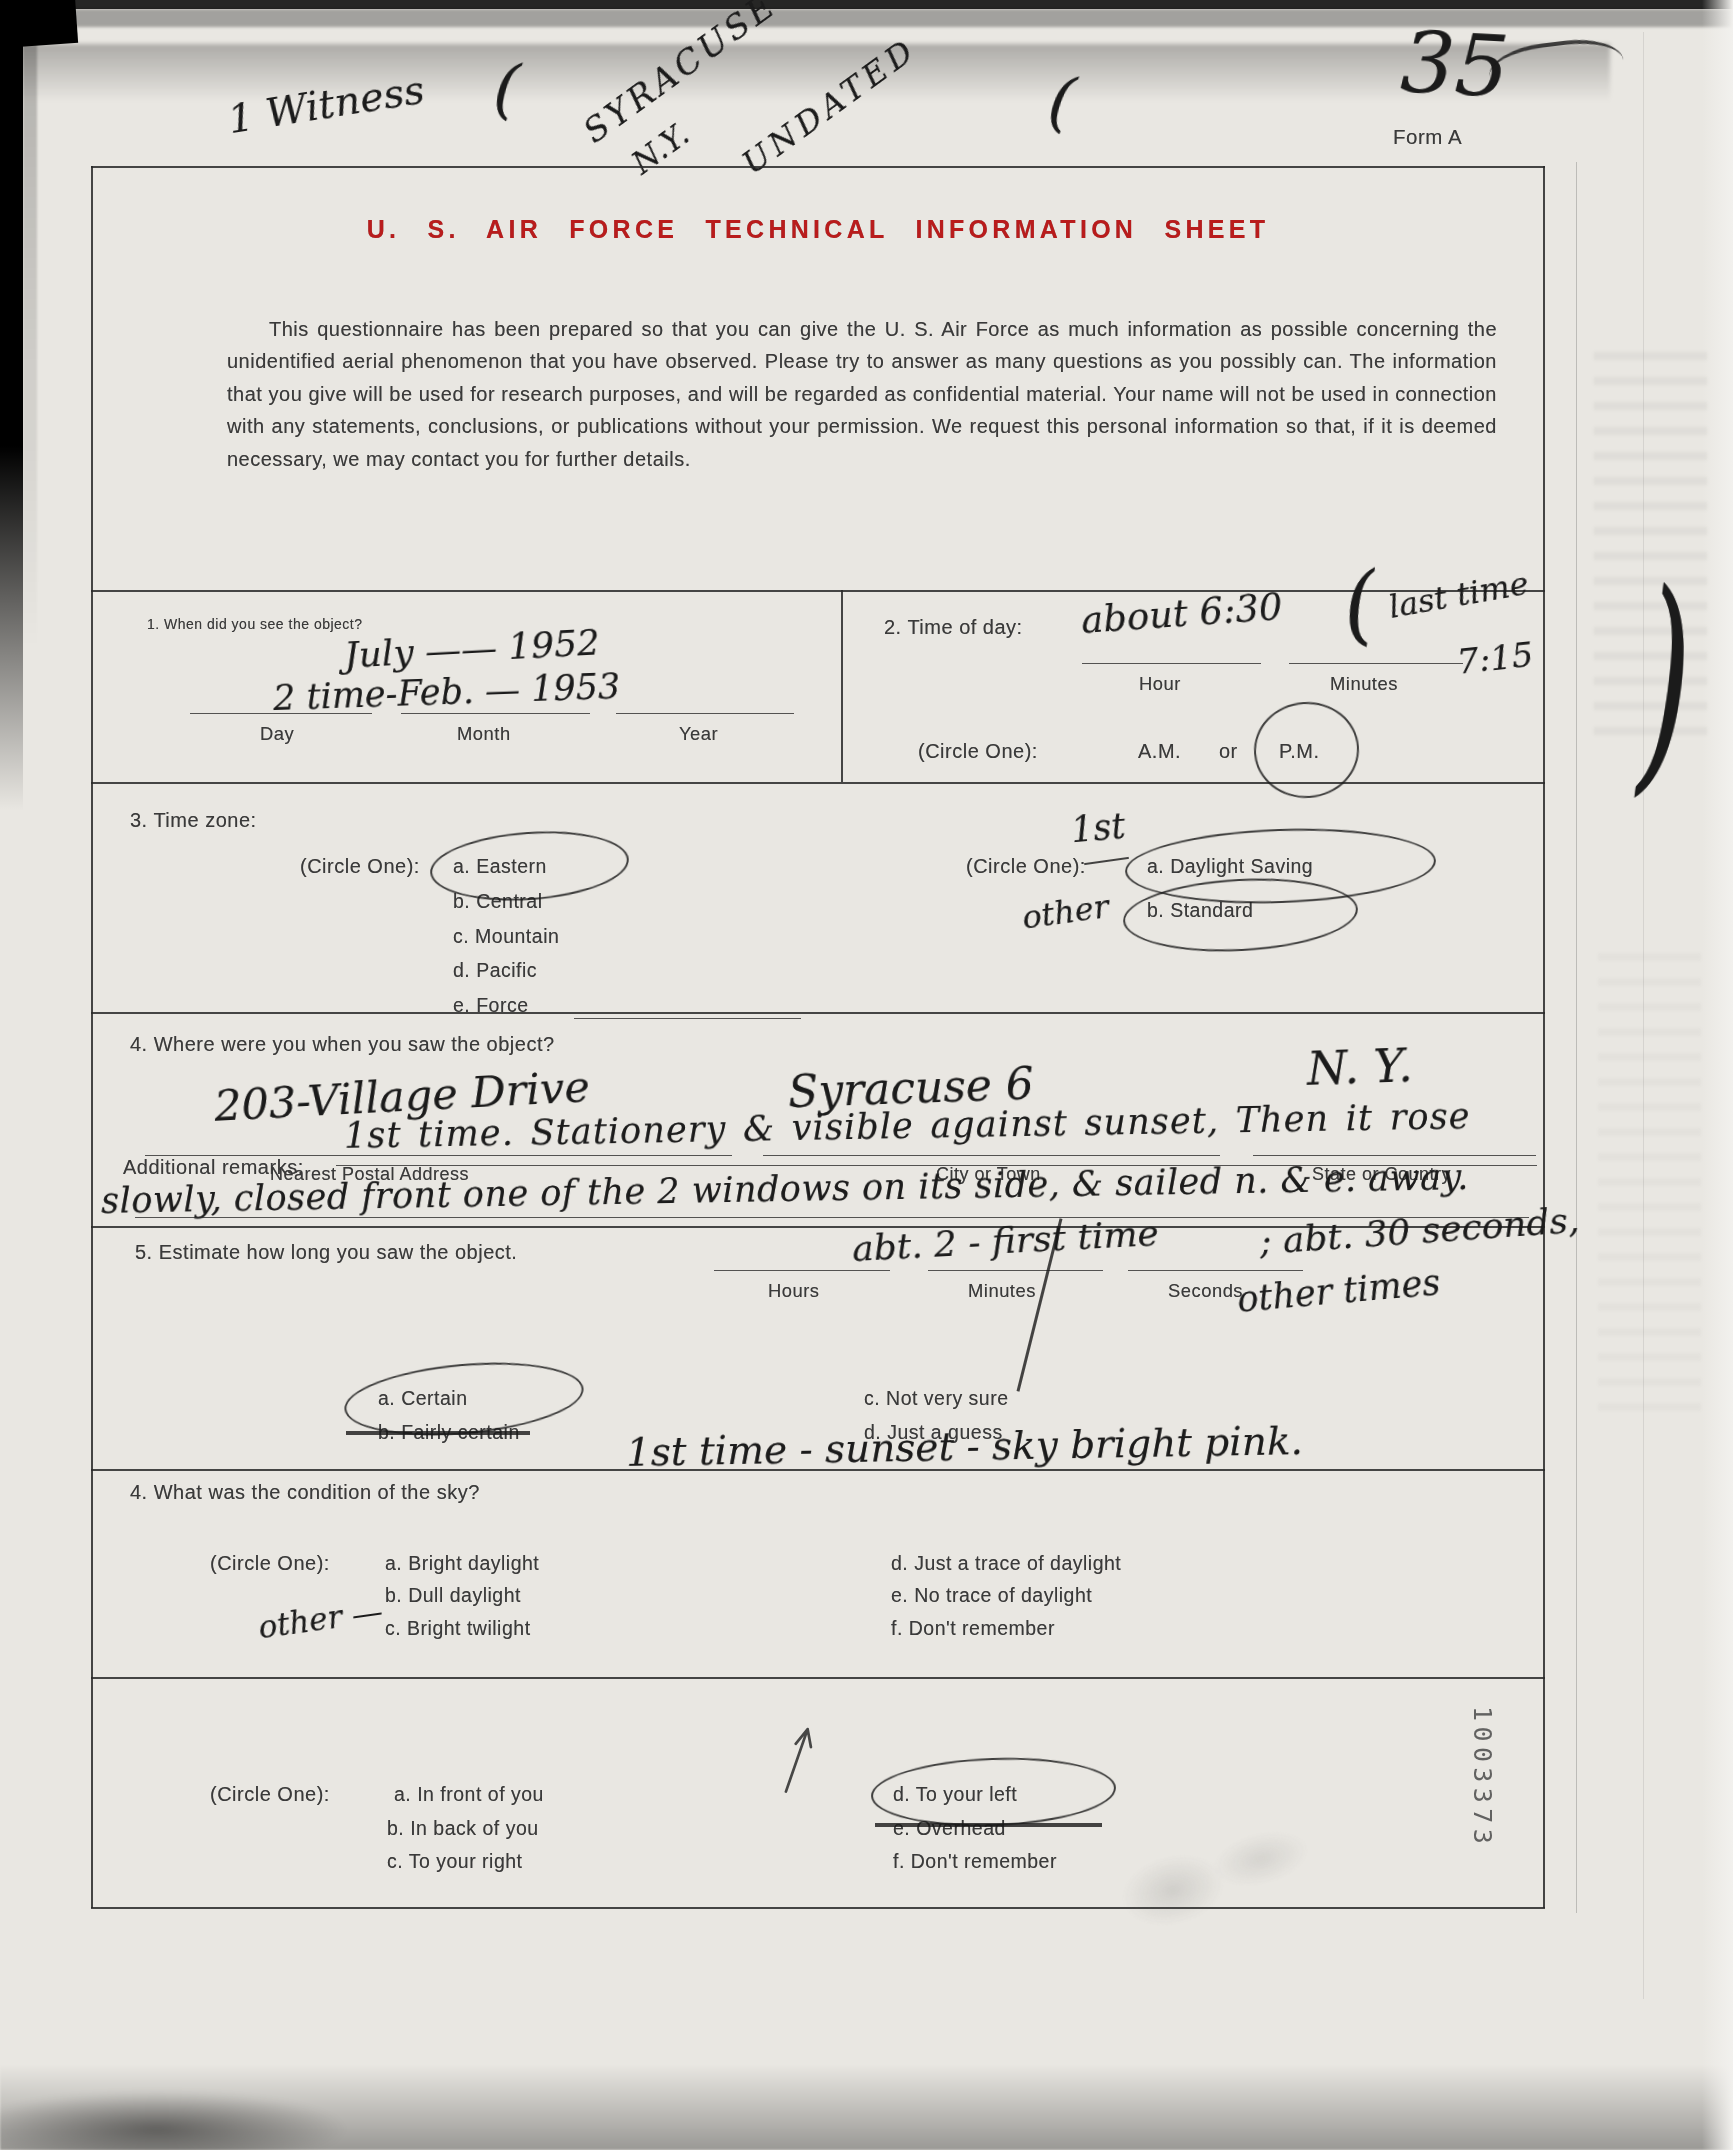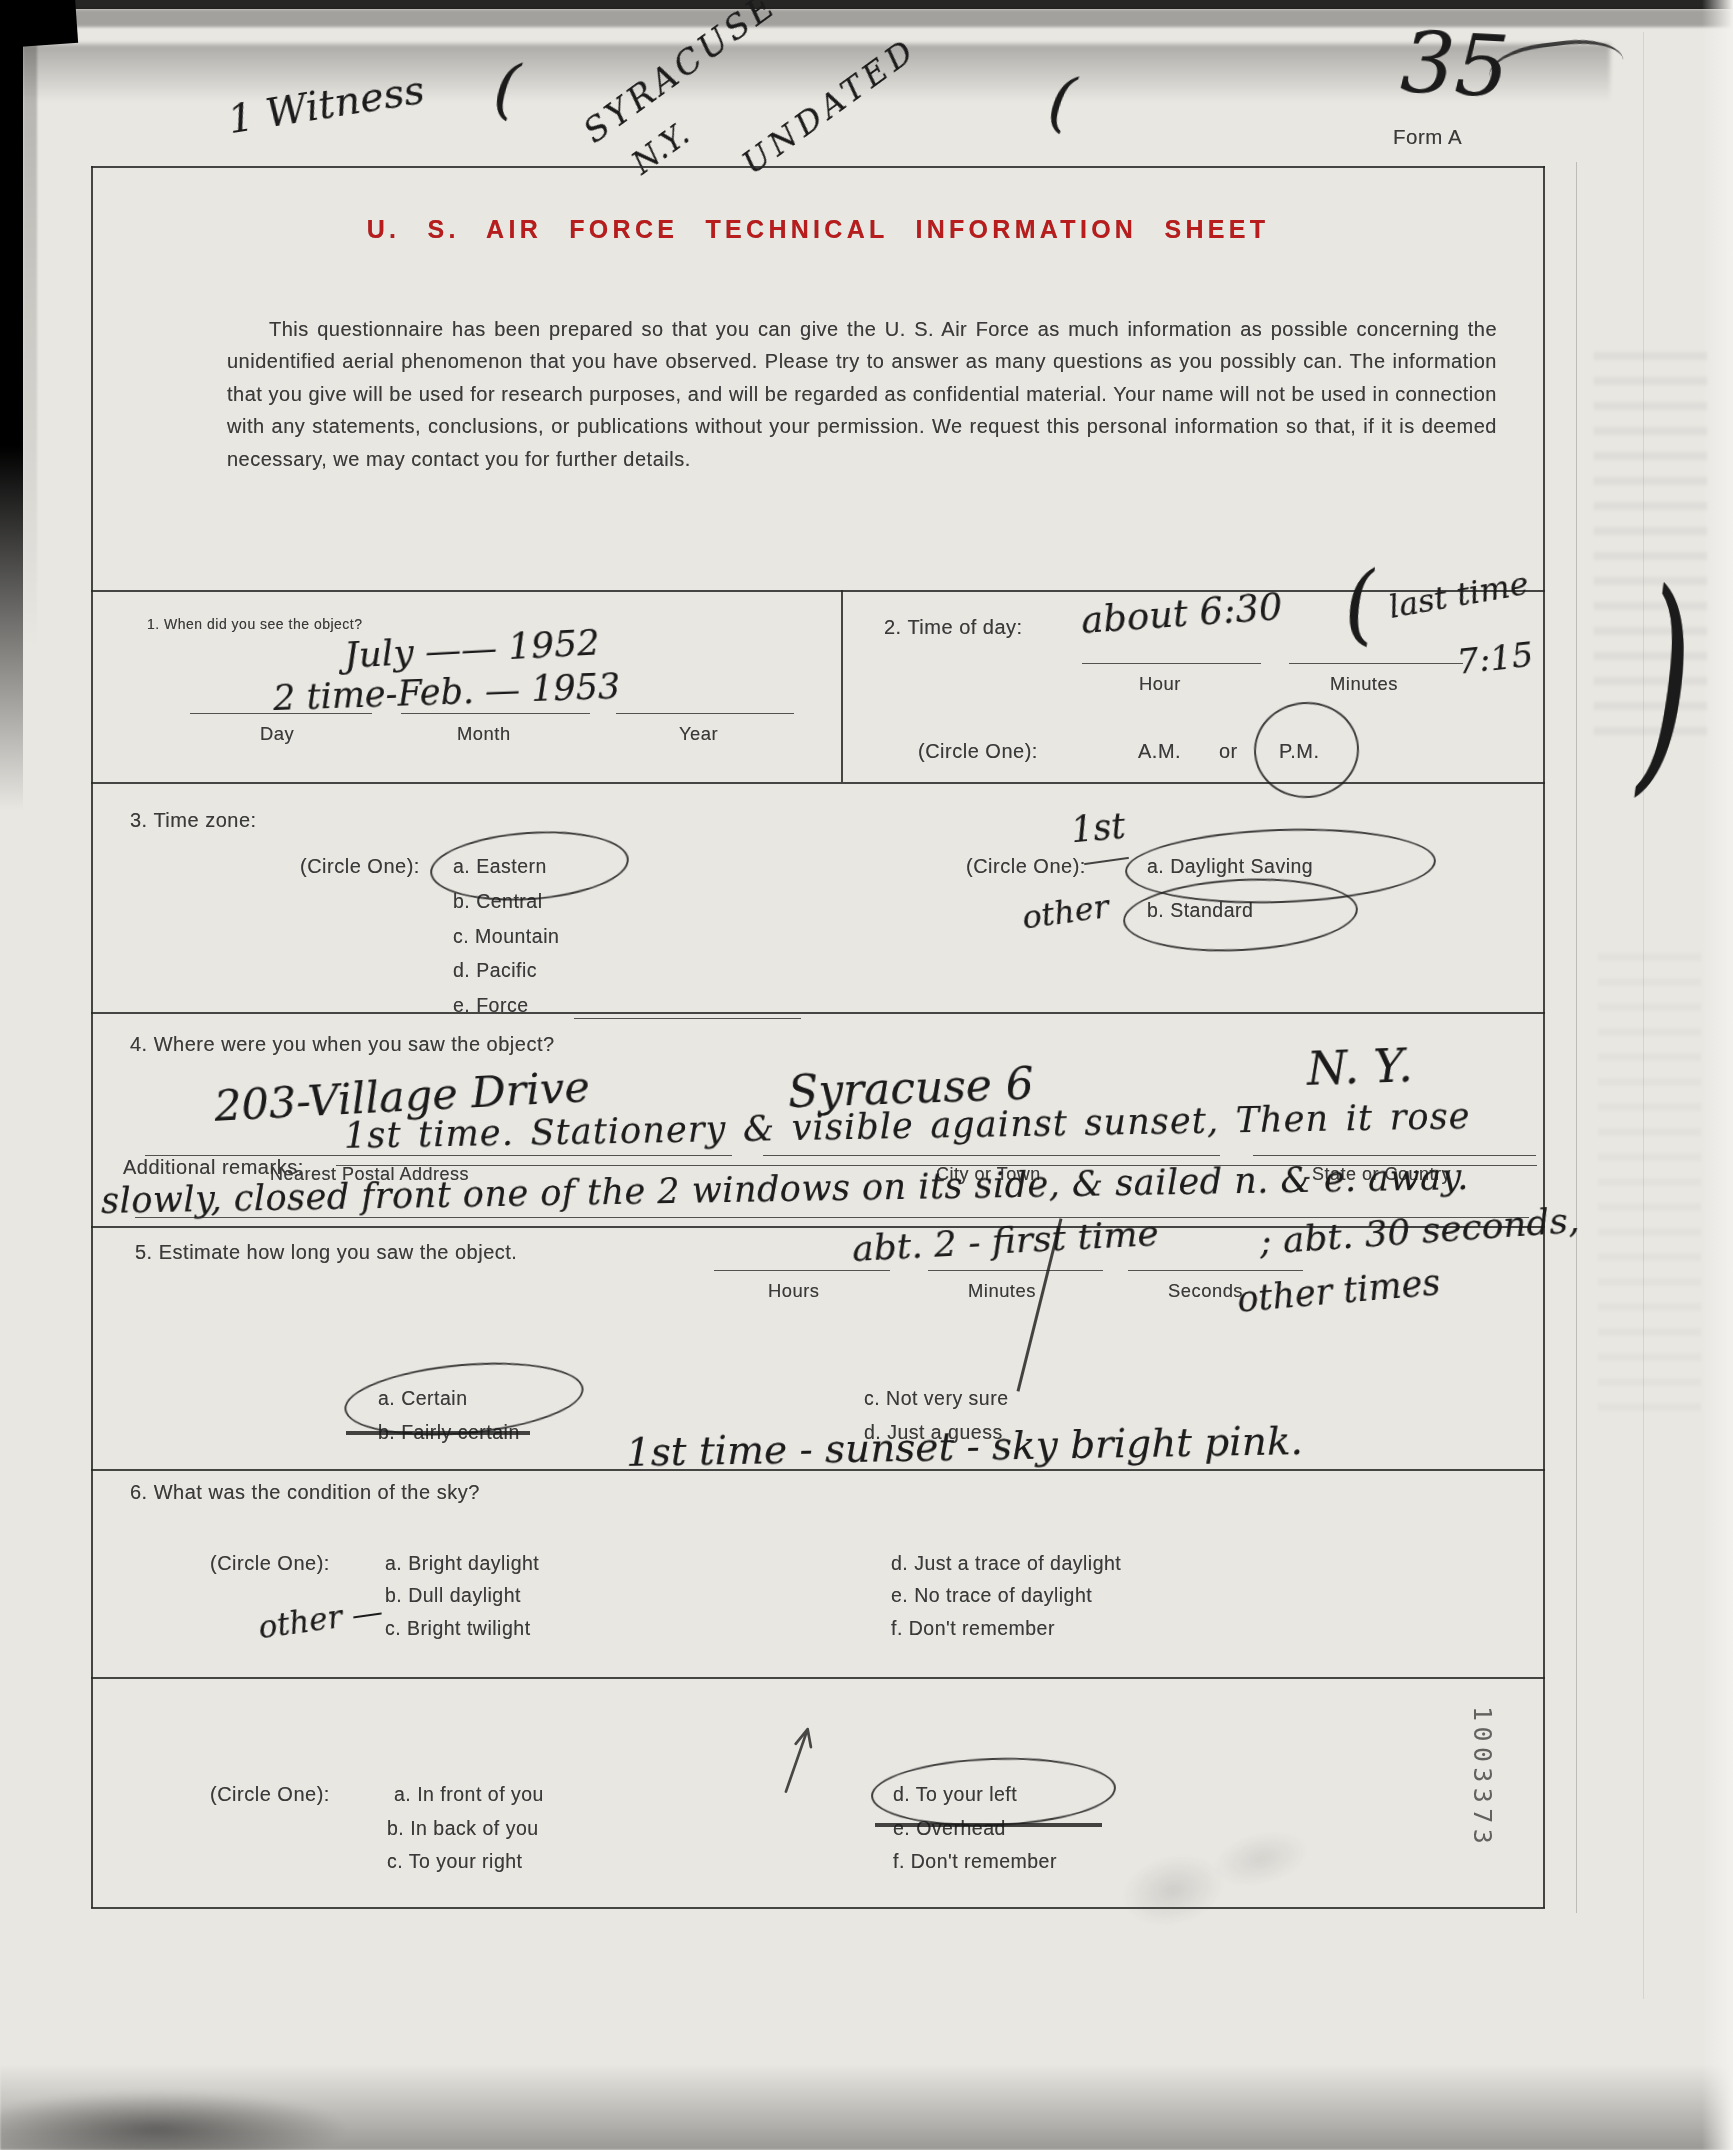--- a/index.html
+++ b/index.html
@@ -143,21 +143,21 @@
   <div class="abs hw" style="left:1259px;top:1210px;font-size:36px;transform:rotate(-4deg);">; abt. 30 seconds,</div>
   <div class="abs hw" style="left:1237px;top:1271px;font-size:35px;transform:rotate(-5deg);">other times</div>
 
   <div class="abs form" style="left:378px;top:1387px;font-size:19.5px;">a.  Certain</div>
   <div class="abs form" style="left:378px;top:1421px;font-size:19.5px;">b.  Fairly certain</div>
   <div class="abs form" style="left:864px;top:1387px;font-size:19.5px;">c.  Not very sure</div>
   <div class="abs form" style="left:864px;top:1421px;font-size:19.5px;">d.  Just a guess</div>
   <div class="abs circ" style="left:344px;top:1364px;width:236px;height:66px;transform:rotate(-5deg);"></div>
   <div class="abs" style="left:346px;top:1431px;width:184px;height:3.8px;background:rgba(25,25,25,.8);filter:blur(0.3px);"></div>
 
-  <div class="abs form" style="left:130px;top:1481px;font-size:20px;">6.  What was the condition of the sky?</div>
+  <div class="abs form" style="left:130px;top:1481px;font-size:20px;">4.  What was the condition of the sky?</div>
   <div class="abs hw" style="left:626px;top:1424px;font-size:39px;transform:rotate(-1deg);">1st time - sunset - sky bright pink.</div>
   <div class="abs form" style="left:210px;top:1552px;font-size:20px;">(Circle One):</div>
   <div class="abs form" style="left:385px;top:1552px;font-size:19.5px;">a.  Bright daylight</div>
   <div class="abs form" style="left:385px;top:1584px;font-size:19.5px;">b.  Dull daylight</div>
   <div class="abs form" style="left:385px;top:1617px;font-size:19.5px;">c.  Bright twilight</div>
   <div class="abs form" style="left:891px;top:1552px;font-size:19.5px;">d.  Just a trace of daylight</div>
   <div class="abs form" style="left:891px;top:1584px;font-size:19.5px;">e.  No trace of daylight</div>
   <div class="abs form" style="left:891px;top:1617px;font-size:19.5px;">f.  Don't remember</div>
   <div class="abs hw" style="left:258px;top:1601px;font-size:31px;transform:rotate(-8deg);">other —</div>
 

